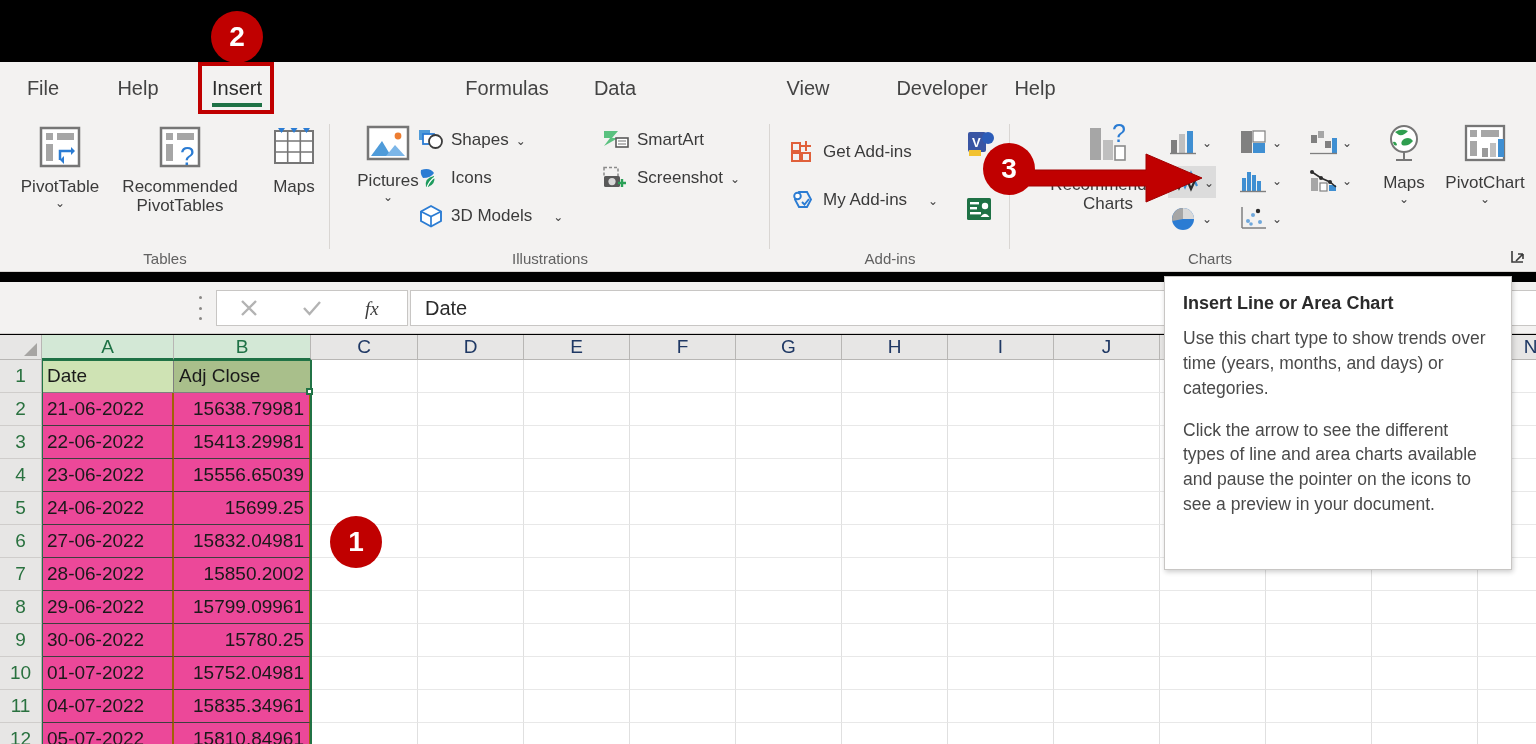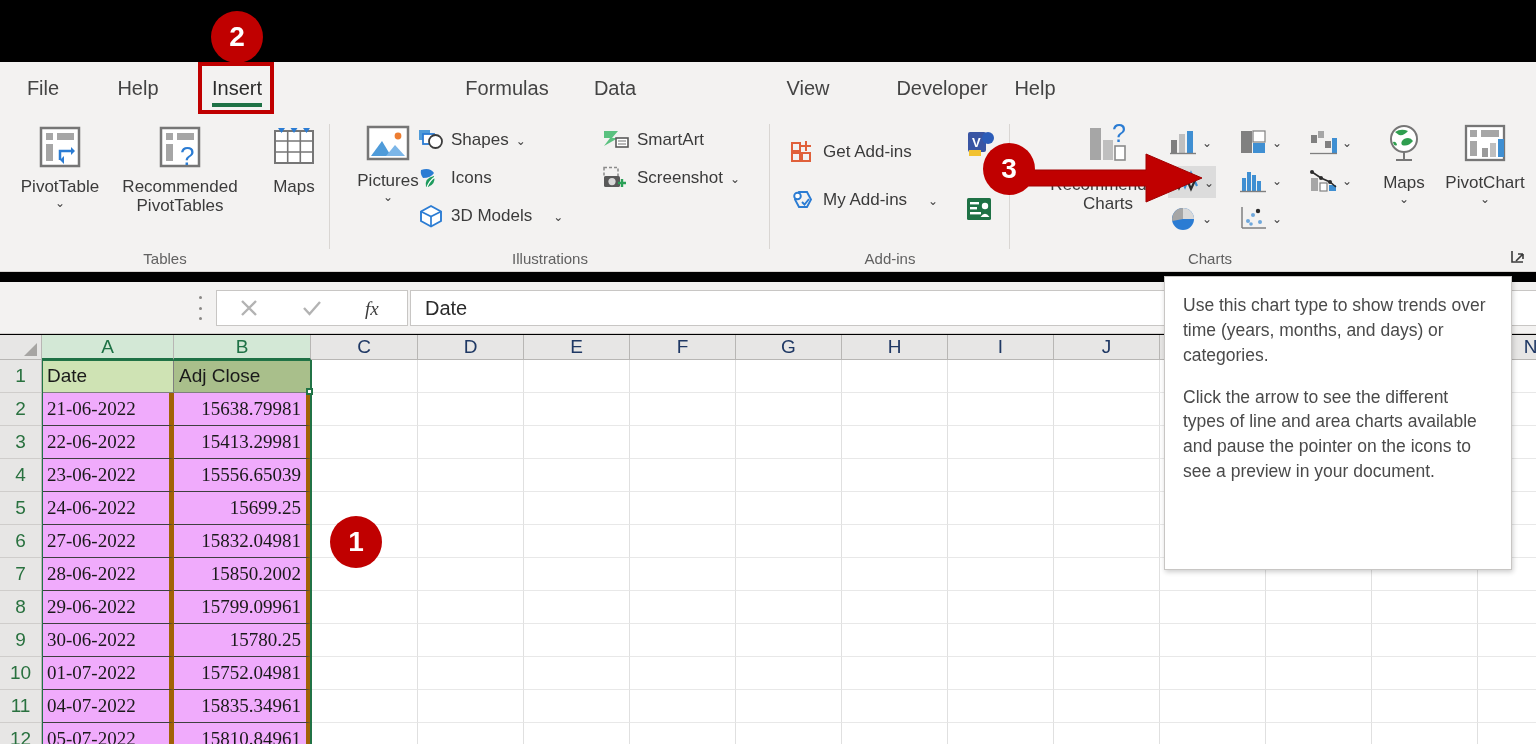--- a/index.html
+++ b/index.html
@@ -132,21 +132,21 @@
   .rowhead.sel { color: #29713f; }
   .cells { position: absolute; left: 42px; top: 25px; right: 0; bottom: 0; overflow: hidden; }
   .cell {
     position: absolute; display: flex; align-items: center;
     font-size: 19px; color: #1a1a1a; padding: 0 5px;
     border-right: 1px solid #e0e0e0; border-bottom: 1px solid #e8e8e8;
     background: #fff; cursor: cell; white-space: nowrap;
   }
   .cell.hdr-a { background: #cfe3b4; border-right: 1px solid #7f7f7f; border-bottom: 1px solid #7f7f7f; }
   .cell.hdr-b { background: #a9bf8b; border-right: 1px solid #7f7f7f; border-bottom: 1px solid #7f7f7f; }
-  .cell.data { background: #f0abfc; border-right: 5px solid #a16207; border-bottom: 1px solid #3f3f3f; font-family: Liberation Serif, serif; }
+  .cell.data { background: #ec4899; border-right: 2px solid #a16207; border-bottom: 1px solid #3f3f3f; }
   .cell.r { justify-content: flex-end; }
   .selbox {
     position: absolute; border: 2px solid #217346; pointer-events: none; z-index: 5;
   }
   .selhandle {
     position: absolute; width: 7px; height: 7px; background: #fff;
     border: 2px solid #217346; z-index: 6;
   }
 
   
@@ -820,20 +820,21 @@
       <div class="cell" style="left:1224px;top:363px;width:106px;height:33px;"></div>
       <div class="cell" style="left:1330px;top:363px;width:106px;height:33px;"></div>
       <div class="cell" style="left:1436px;top:363px;width:106px;height:33px;"></div>
 
       <div class="selbox" style="left:-1px;top:-1px;width:271px;height:420px;"></div>
       <div class="selhandle" style="left:264px;top:28px;"></div>
     </div>
   </div>
 
   <div class="tooltip">
+    <div class="tt-title">Insert Line or Area Chart</div>
     <div class="tt-body">
       <p>Use this chart type to show trends over time (years, months, and days) or categories.</p>
       <p>Click the arrow to see the different types of line and area charts available and pause the pointer on the icons to see a preview in your document.</p>
     </div>
   </div>
 
   <div class="tab-hl" style="left:198px;top:62px;width:76px;height:52px;z-index:35;"></div>
 
   <svg class="arrow-ann" style="left:1020px;top:148px;" width="190" height="60" viewBox="0 0 190 60">
     <path d="M6 22 L126 22 L126 6 L182 30 L126 54 L126 38 L6 38 Q1 30 6 22 Z" fill="#c00000" stroke="#a00000" stroke-width="1"></path>

